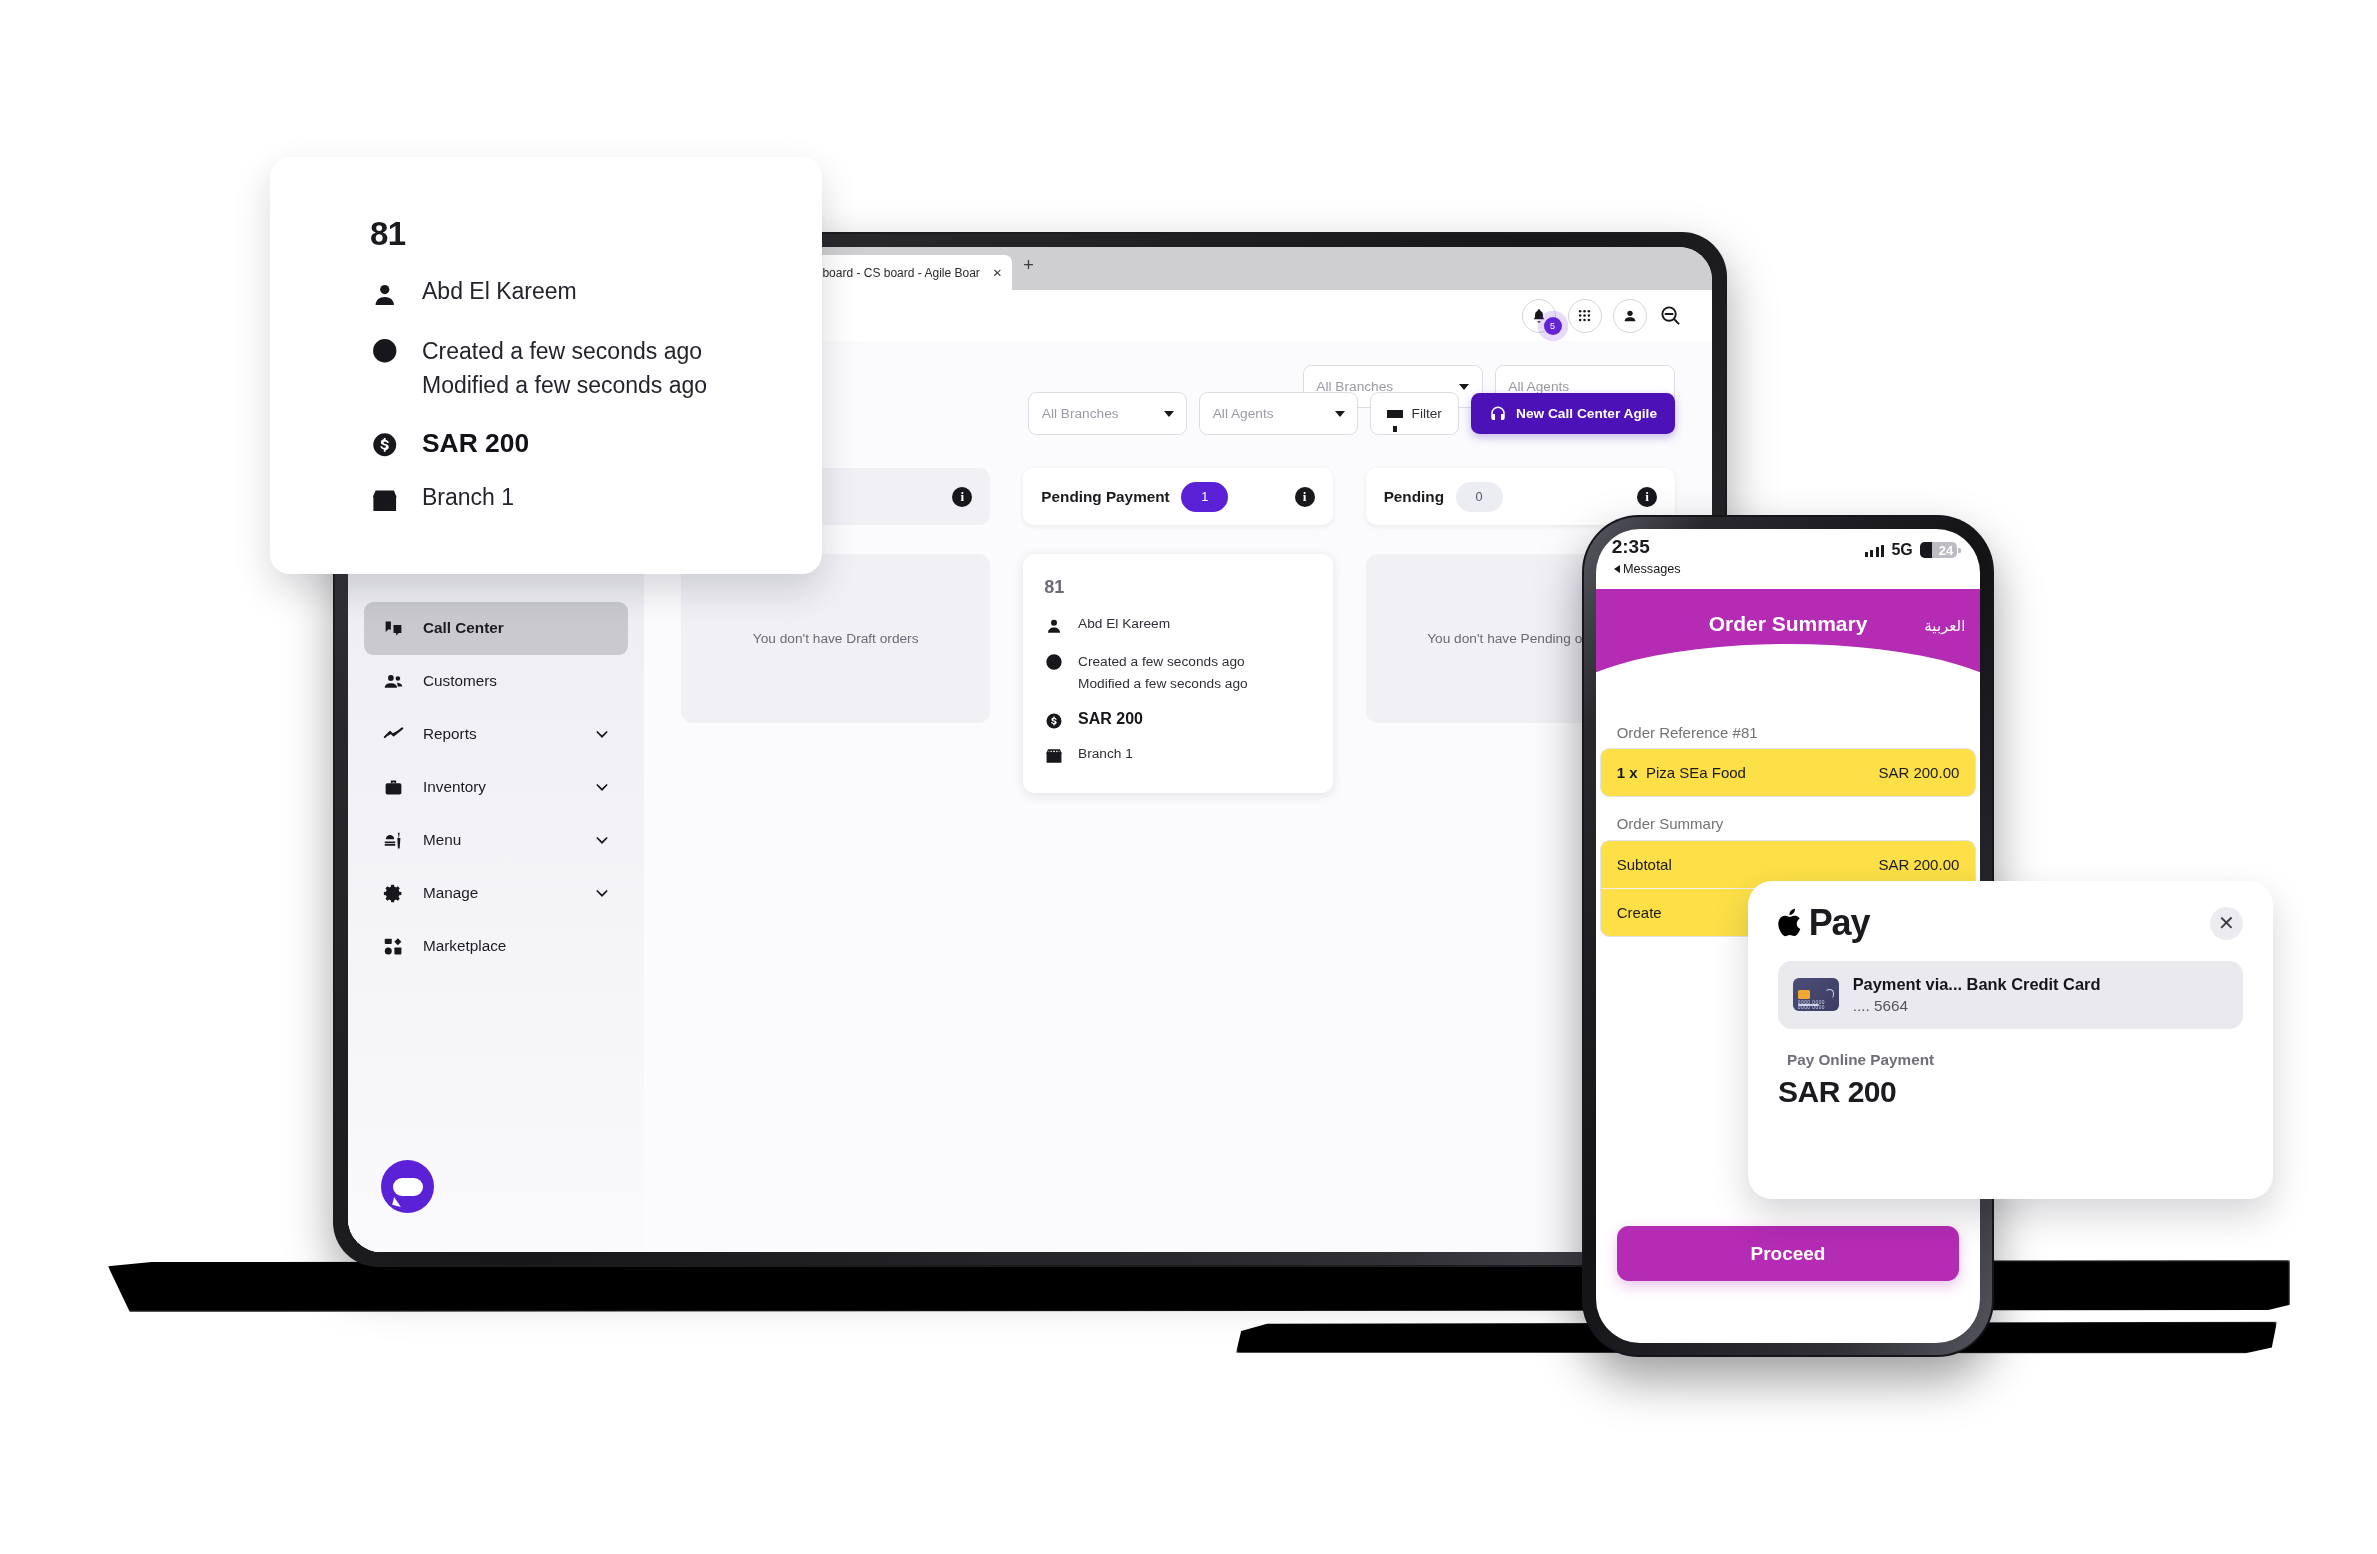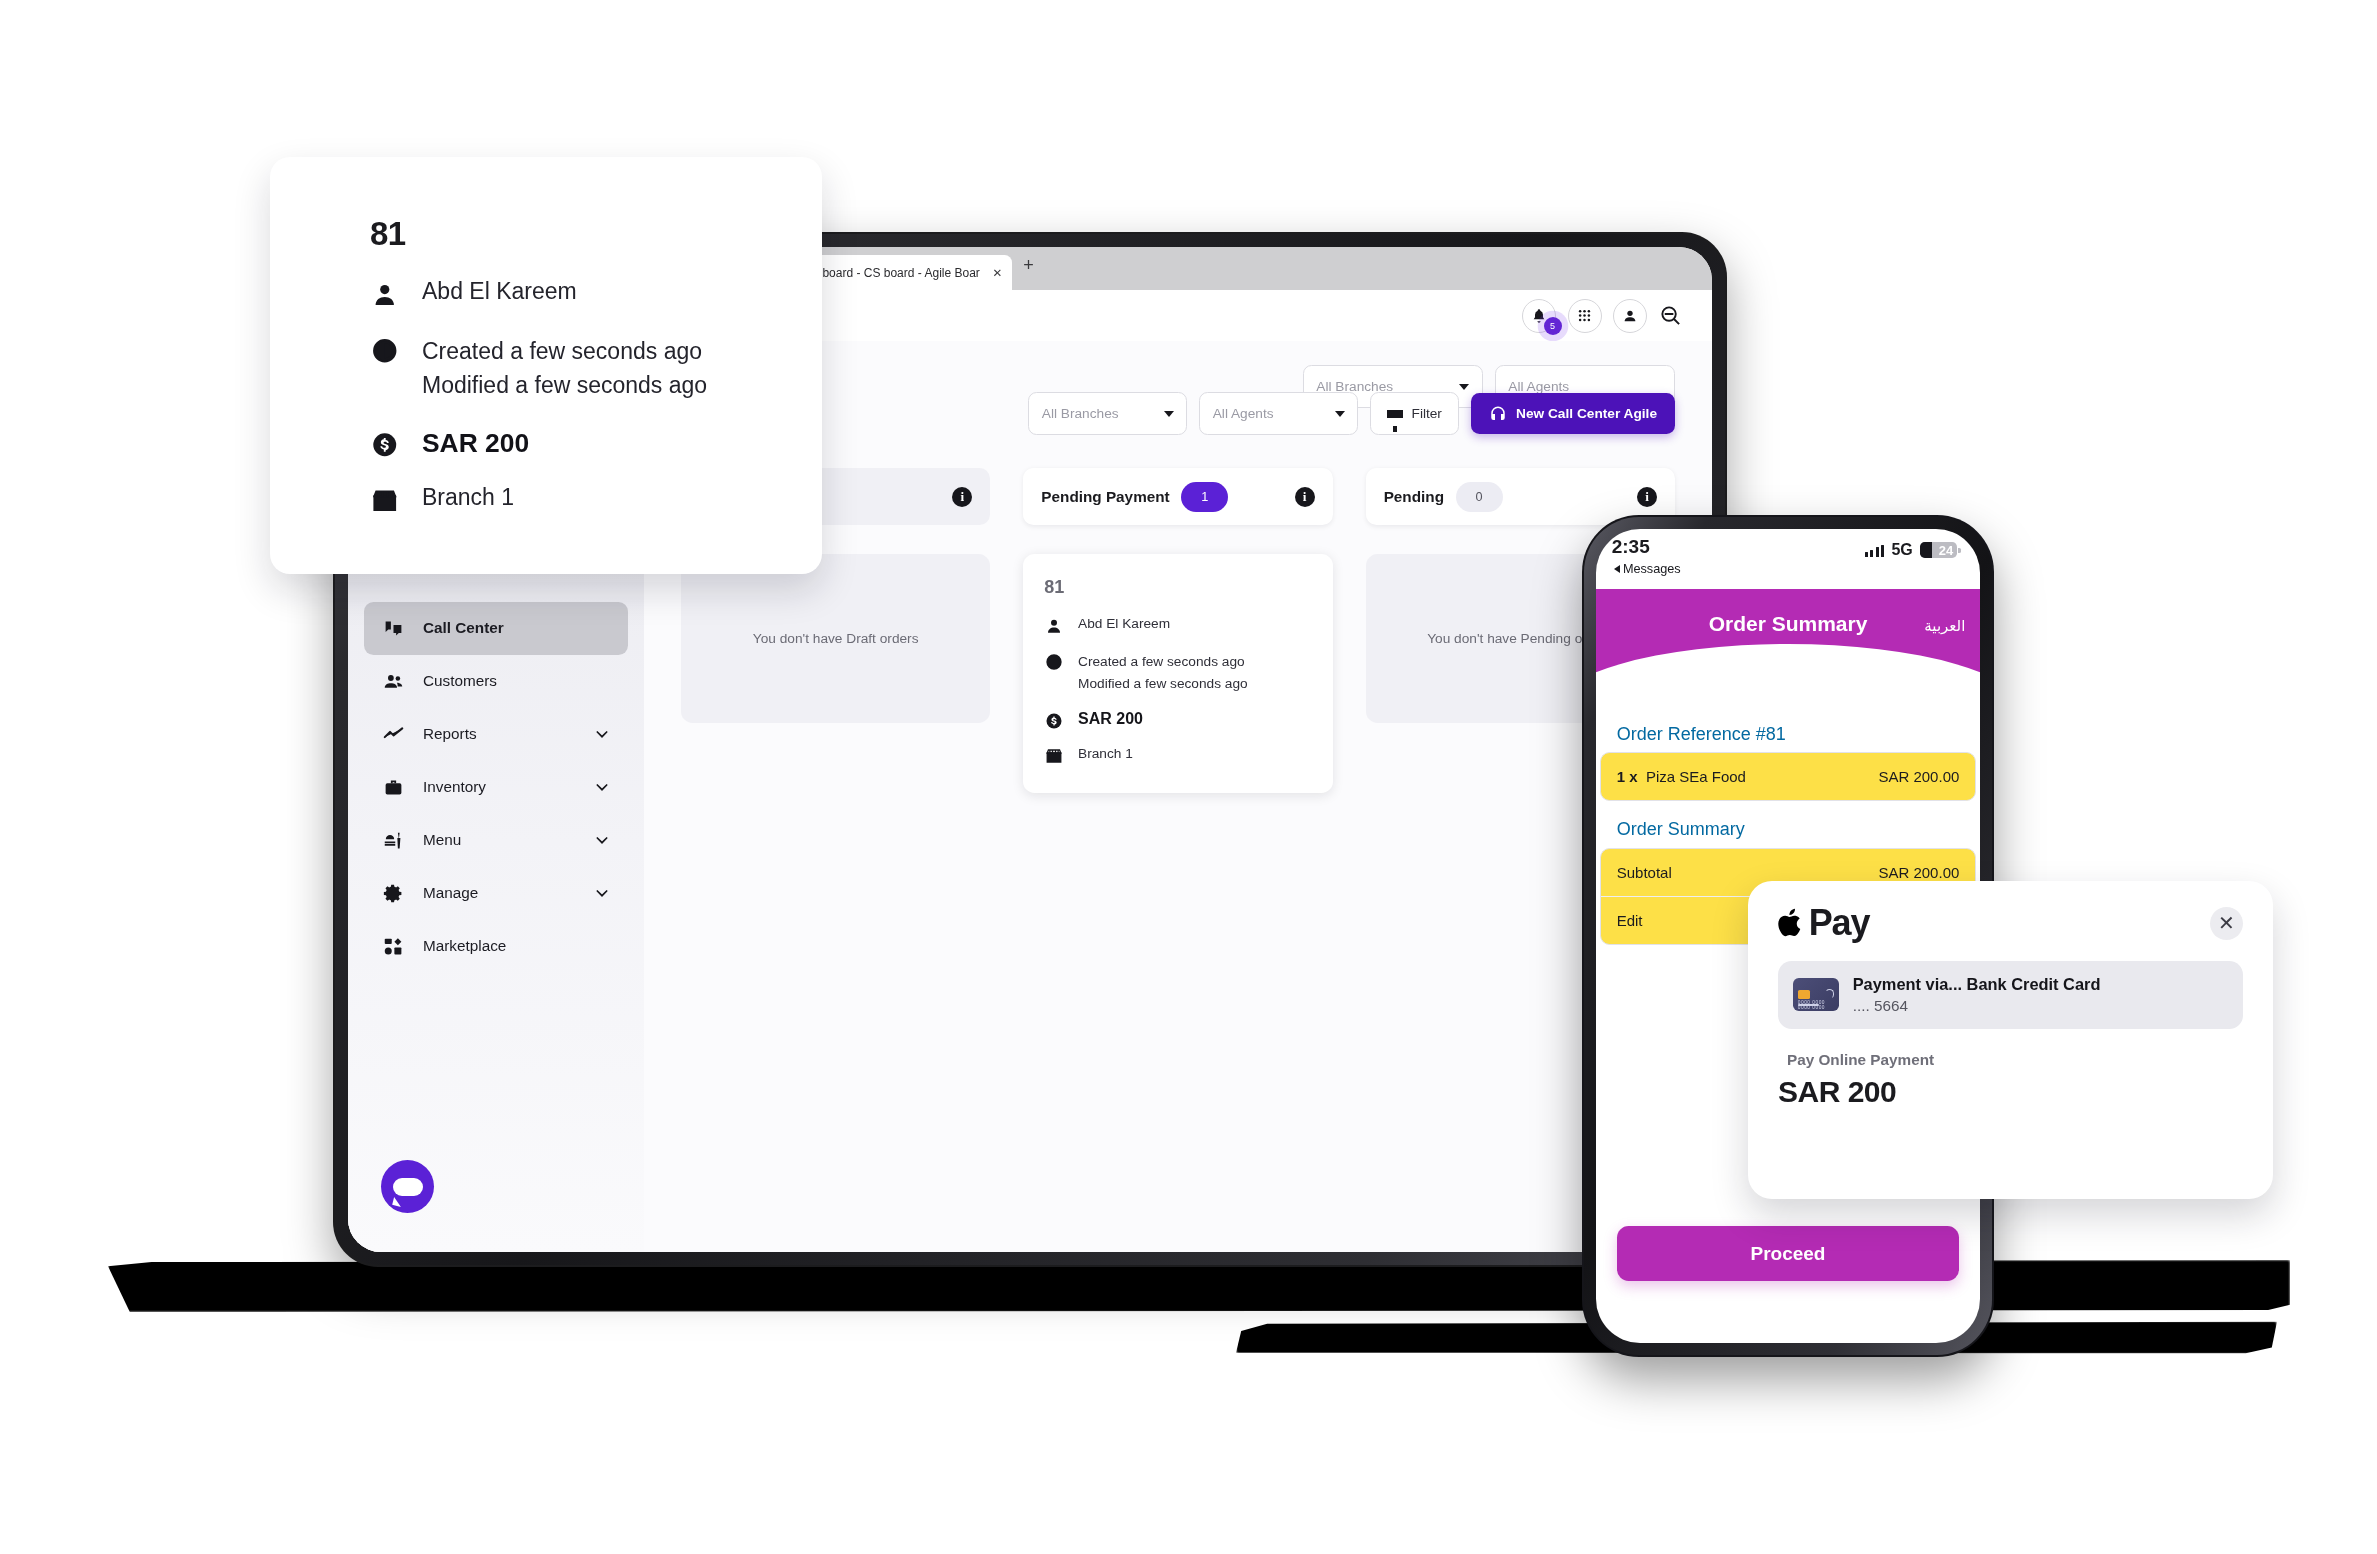--- a/index.html
+++ b/index.html
@@ -152,21 +152,21 @@
           display:flex;align-items:center;justify-content:flex-end;padding-right:4.2px;color:#fff;font-size:13px;font-weight:bold;}
   .batt:before{content:"";position:absolute;left:0;top:0;bottom:0;width:11.6px;background:#17171c;border-radius:4.8px 0 0 4.8px;}
   .batt:after{content:"";position:absolute;right:-3.7px;top:5.3px;width:2.6px;height:5.3px;background:#bcbcc2;border-radius:0 1.6px 1.6px 0;}
 
   .ph-header{height:90px;background:#b42bb4;position:relative;}
   .ph-header:after{content:"";position:absolute;left:-12%;bottom:-34px;width:124%;height:69px;
           background:#fff;border-radius:50% 50% 0 0 / 100% 100% 0 0;}
   .ph-title{position:absolute;left:0;right:0;top:23px;text-align:center;color:#fff;font-size:21px;font-weight:bold;}
   .ph-lang{position:absolute;right:15px;top:27.5px;color:#ffffff;font-size:15px;}
   .ph-timer{text-align:center;font-size:13.7px;color:#55555f;margin-top:11.6px;}
-  .ph-sec-label{font-size:18px;color:#0369a1;padding:18px 21px 7.4px 21px;}
+  .ph-sec-label{font-size:15px;color:#737373;padding:18px 21px 7.4px 21px;}
   .ph-box{margin:0 4px;border:0.8px solid #e2e2e8;border-radius:9.5px;background:#fde047;}
   .ph-line{display:flex;align-items:center;justify-content:space-between;padding:15px 16px;font-size:15px;}
   .ph-line.b{border-top:0.8px solid #eeeef3;}
   .ph-item-qty{font-weight:bold;}
   .ph-cta{position:absolute;left:21px;right:21px;bottom:62px;height:55px;border-radius:11.6px;
           background:#b42bb4;color:#fff;font-size:19px;font-weight:bold;display:flex;
           align-items:center;justify-content:center;box-shadow:0 5.3px 13.7px rgba(180,43,180,.28);}
 
   
   .applepay{position:absolute;left:1748px;top:881px;width:465px;height:270px;background:#fff;
@@ -567,21 +567,21 @@
       </div>
     </div>
 
     <div class="ph-sec-label">Order Summary</div>
     <div class="ph-box">
       <div class="ph-line">
         <span>Subtotal</span>
         <span>SAR 200.00</span>
       </div>
       <div class="ph-line b">
-        <span>Edit</span>
+        <span>Create</span>
         <span>SAR 200.00</span>
       </div>
     </div>
 
     <div class="ph-cta">Proceed</div>
   </div>
 </div>
 
 <div class="applepay">
   <div class="ap-top">

